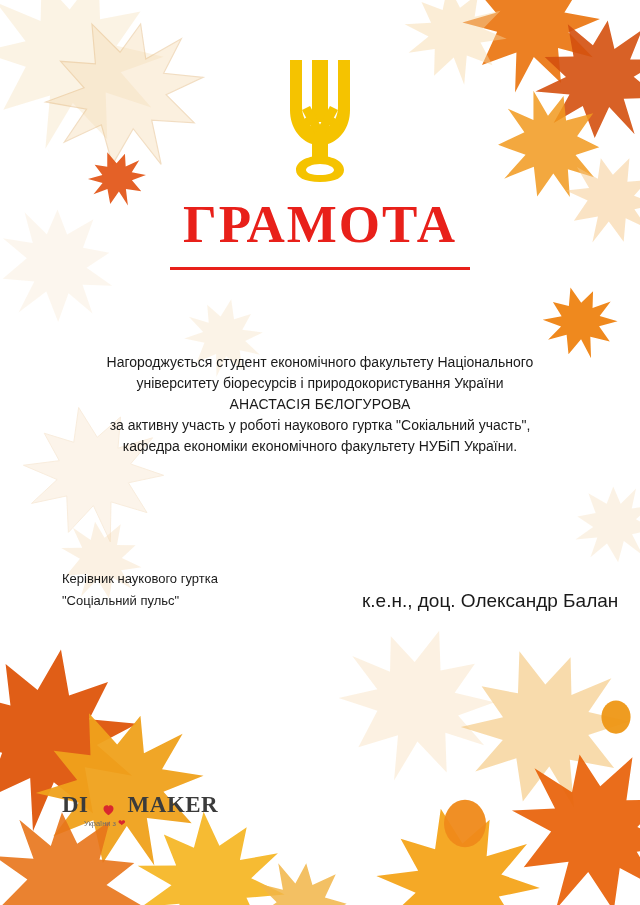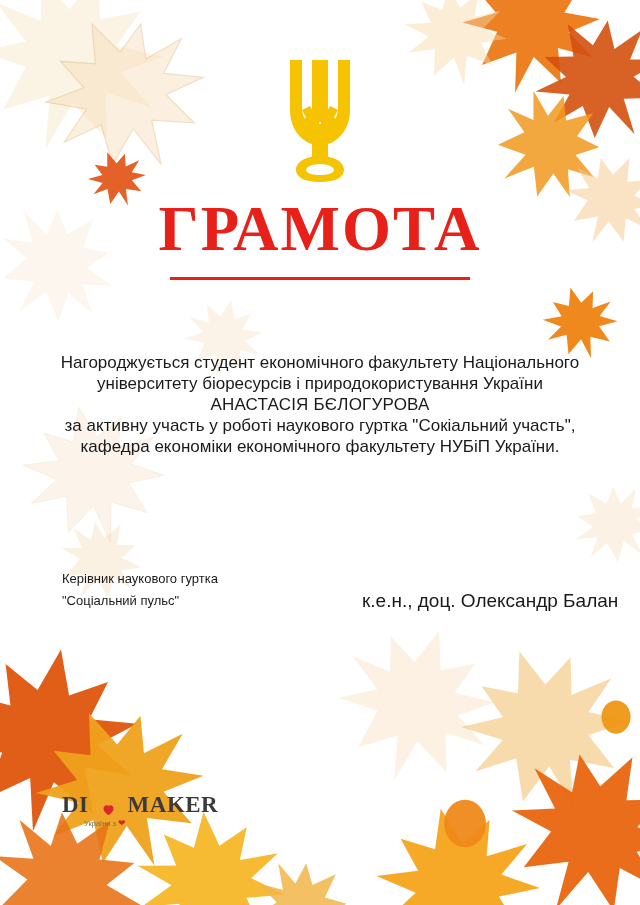--- a/index.html
+++ b/index.html
@@ -42,42 +42,42 @@
   
   .title-wrap {
     position: absolute;
     left: 0; right: 0;
     top: 198px;
     text-align: center;
   }
   .title {
     font-family: "Liberation Serif", serif;
     font-weight: bold;
-    font-size: 63px;
+    font-size: 53px;
     letter-spacing: 2px;
     color: #e8201a;
     line-height: 1;
     margin: 0;
   }
   .title-rule {
     width: 300px;
     height: 3px;
     background: #e8201a;
     margin: 16px auto 0;
   }
 
   
   .body-text {
     position: absolute;
     left: 60px;
     right: 60px;
     top: 352px;
     text-align: center;
     color: #1a1a1a;
-    font-size: 17px;
+    font-size: 14px;
     line-height: 21px;
   }
   .body-text p { margin: 0; }
   .body-text .name {
     font-weight: normal;
     letter-spacing: 0.2px;
   }
 
   
   .sig-left {

